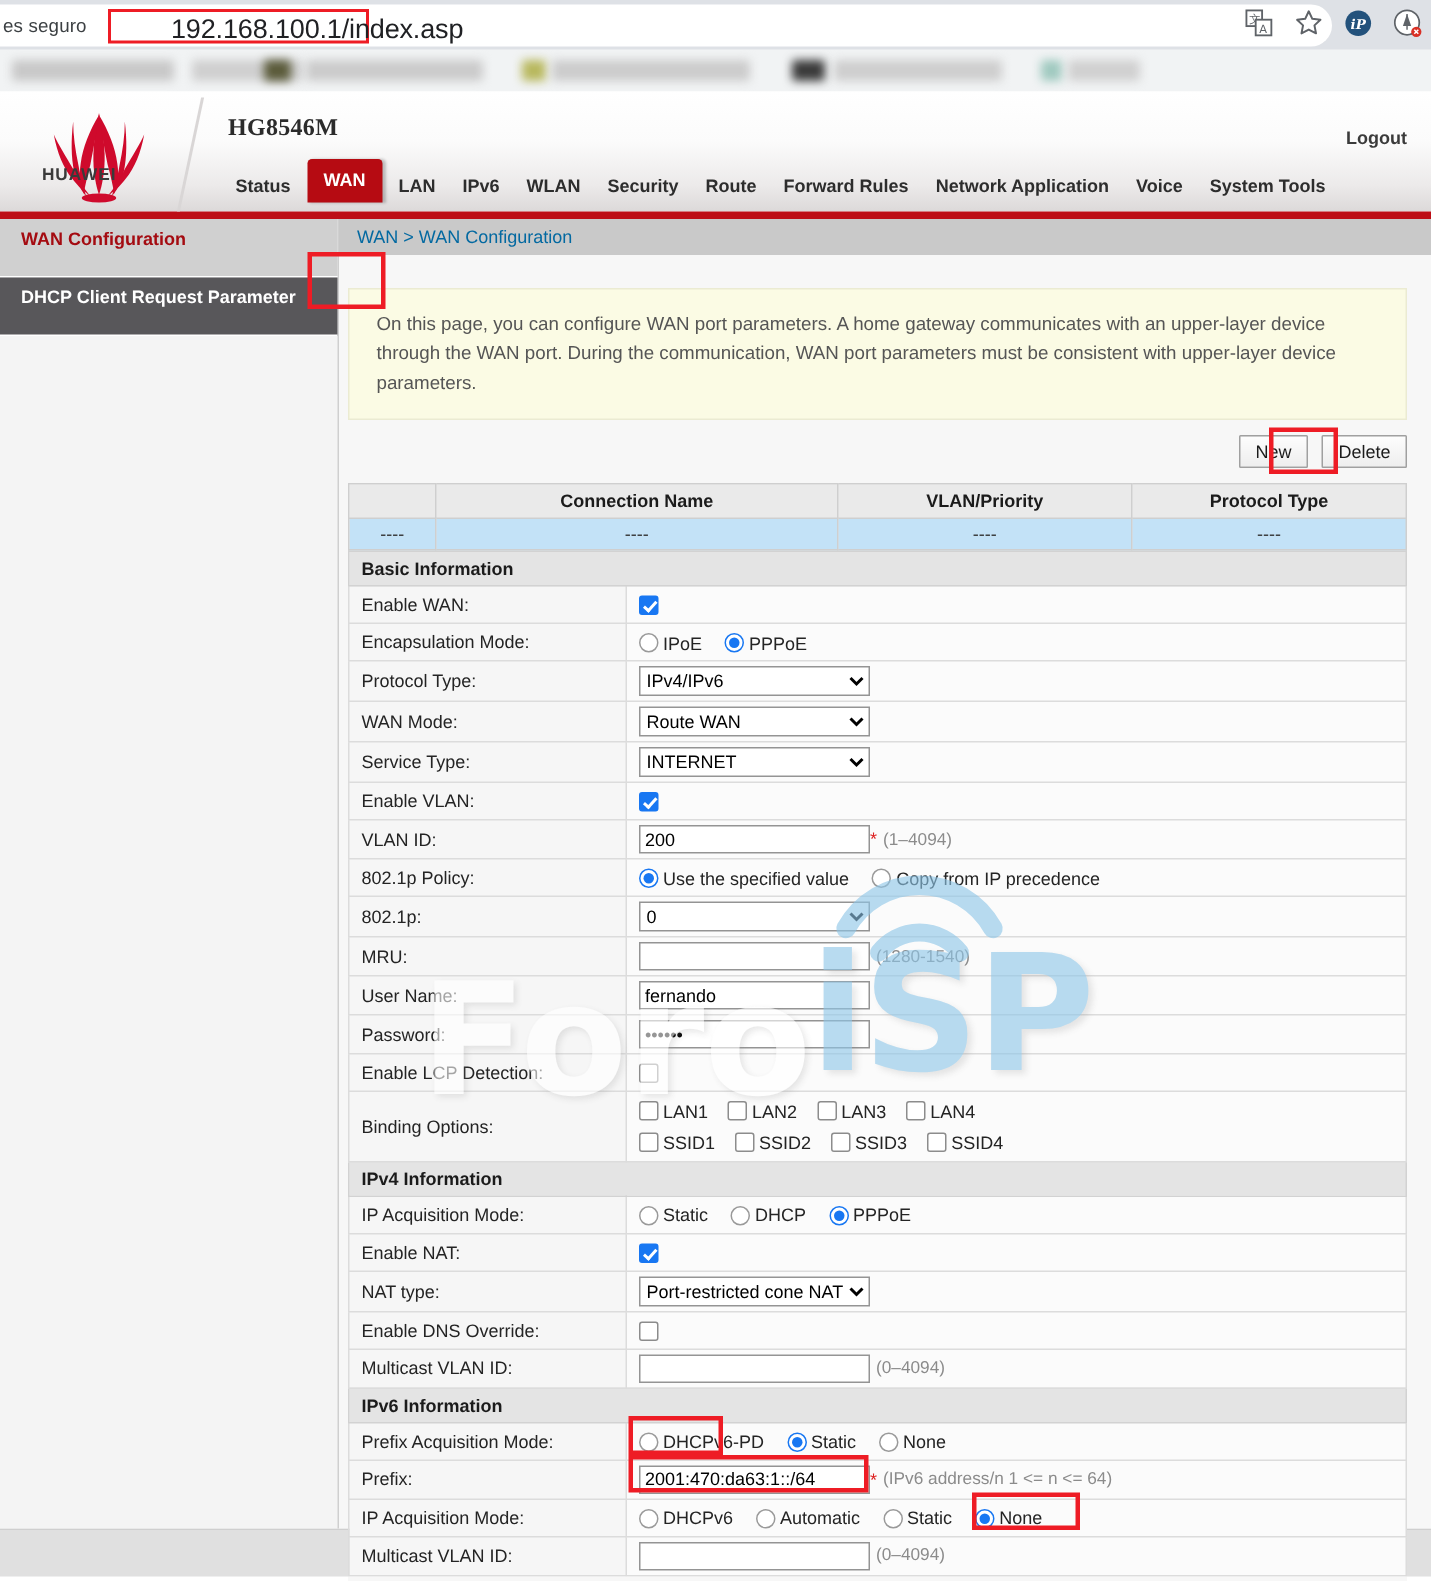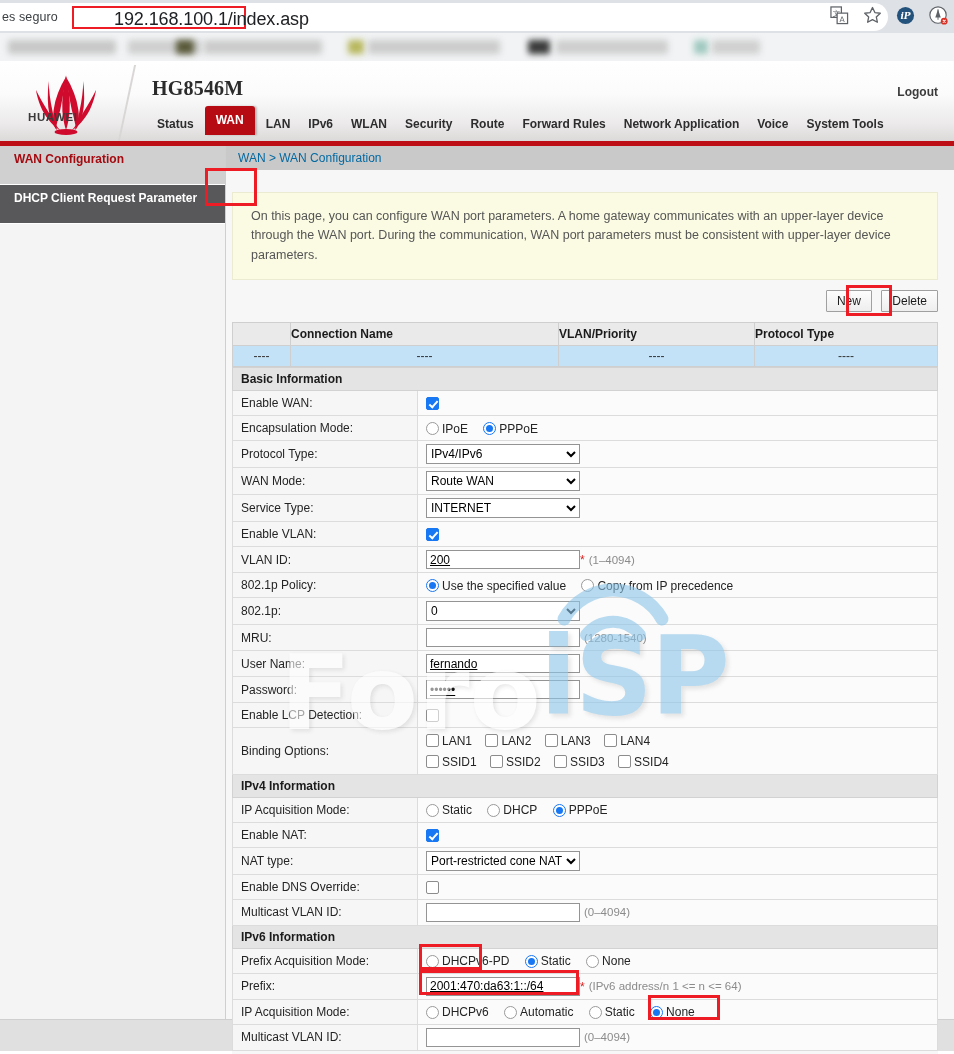--- a/index.html
+++ b/index.html
@@ -50,21 +50,21 @@
   .logo-wrap { position: absolute; left: 30px; top: 10px; width: 72px; height: 66px; }
   .logo-word {
     position: absolute; left: 28px; top: 50px; font-size: 11.5px; font-weight: bold;
     color: #3a3a3a; letter-spacing: .6px; font-family: "Liberation Sans", sans-serif;
   }
   .logo-slash {
     position: absolute; left: 126px; top: 4px; width: 2px; height: 76px;
     background: #d9d6d6; transform: skewX(-12deg);
   }
   .model {
-    position: absolute; left: 152px; top: 16px; font-size: 20px; color: #2b2b2b;
+    position: absolute; left: 152px; top: 16px; font-size: 16px; color: #2b2b2b;
     font-family: "Liberation Serif", serif; font-weight: bold; letter-spacing: .2px;
   }
   .logout {
     position: absolute; right: 16px; top: 24px; font-size: 12px; font-weight: bold;
     color: #3b3b3b;
   }
   .nav { position: absolute; left: 148px; bottom: 6px; display: flex; align-items: flex-end; }
   .nav-item {
     font-size: 12px; font-weight: bold; color: #2d2d2d; padding: 4px 9px; white-space: nowrap;
   }
@@ -100,21 +100,21 @@
   .btn {
     display: inline-block; min-width: 42px; padding: 3px 10px; font-size: 12px;
     border: 1px solid #a0a0a0; background: linear-gradient(to bottom,#fdfdfd,#eeeeee);
     color: #1b1b1b; border-radius: 1px; margin-left: 6px;
   }
   .btn-hl { position: absolute; right: 46px; top: 5px; width: 46px; height: 31px; border: 3px solid #ee1c25; }
 
   table.grid { width: 100%; border-collapse: collapse; }
   table.grid th {
     background: #eaeaea; border: 1px solid #cfcfcf; font-size: 12px; font-weight: bold;
-    color: #1b1b1b; padding: 4px 0; text-align: left;
+    color: #1b1b1b; padding: 4px 0; text-align: center;
   }
   table.grid td {
     background: #c3e2f7; border: 1px solid #cfcfcf; font-size: 12px; color: #333333;
     padding: 3px 0; text-align: center;
   }
 
   table.form { width: 100%; border-collapse: collapse; margin-top: 0; }
   table.form tr.section td {
     background: #e4e4e4; font-weight: bold; font-size: 12px; color: #1b1b1b;
     padding: 4px 8px; border: 1px solid #d2d2d2;
@@ -125,21 +125,20 @@
   }
   table.form td.val {
     background: #fbfbfb; border: 1px solid #dcdcdc; padding: 3px 8px; vertical-align: middle;
   }
   .row-h { height: 25px; }
 
   input[type=text], input[type=password] {
     width: 154px; height: 19px; border: 1px solid #949494; font-size: 12px;
     padding: 1px 3px; font-family: "Liberation Sans", sans-serif; background: #ffffff;
     vertical-align: middle;
-    text-decoration: underline;
   }
   select {
     width: 154px; height: 20px; font-size: 12px; border: 1px solid #949494;
     font-family: "Liberation Sans", sans-serif; background: #ffffff; vertical-align: middle;
   }
   .hint { font-size: 11.5px; color: #8b8b8b; margin-left: 4px; vertical-align: middle; }
   .req { color: #d22; font-size: 12px; vertical-align: middle; }
 
   .cb {
     -webkit-appearance: none; appearance: none; width: 13px; height: 13px;

